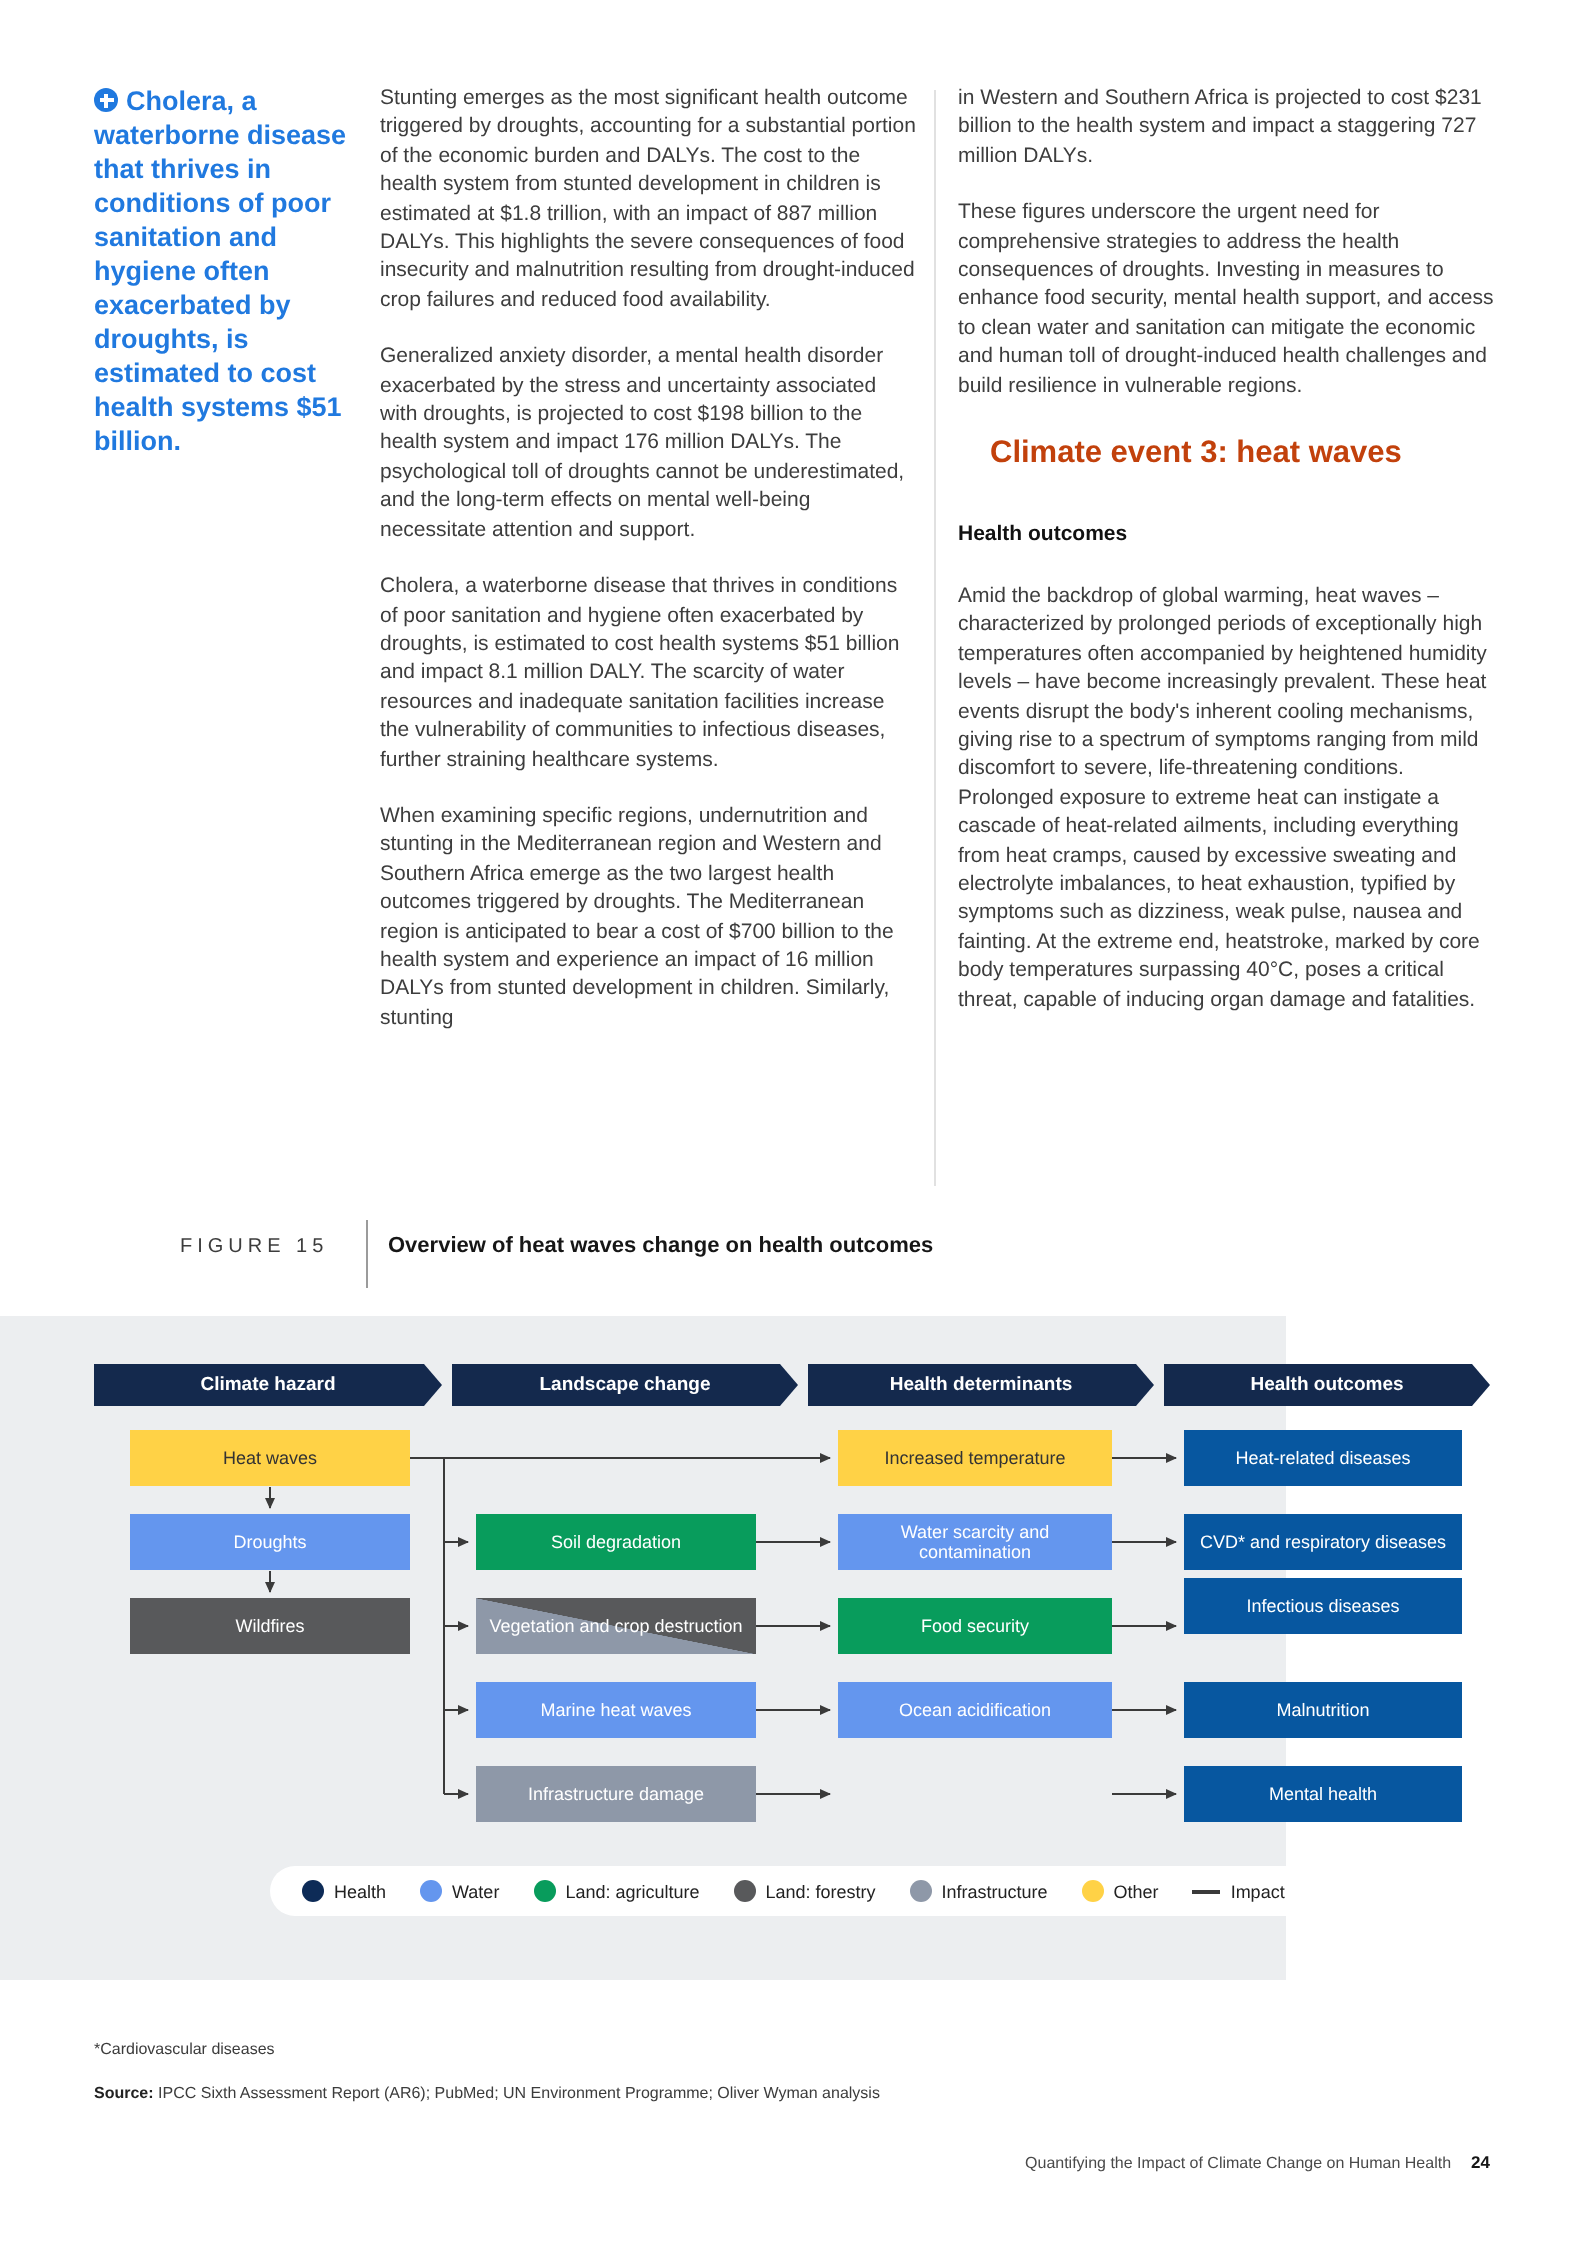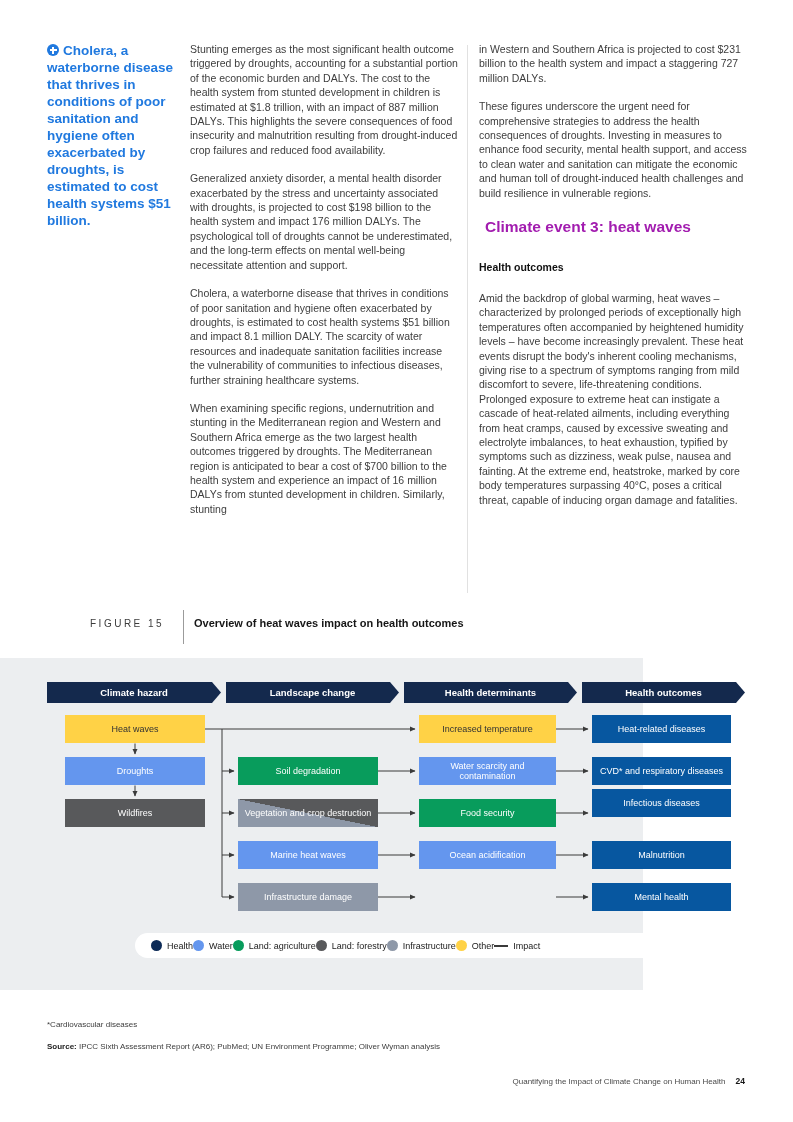--- a/index.html
+++ b/index.html
@@ -21,21 +21,21 @@
   .plus-icon::before { content:""; position:absolute; left:2.5px; top:5.25px; width:7px; height:1.5px; background:#fff; }
   .plus-icon::after  { content:""; position:absolute; left:5.25px; top:2.5px; width:1.5px; height:7px; background:#fff; }
 
   
   .col { position: absolute; top: 42px; width: 268px; font-size: 10.5px; line-height: 14.4px; color: #3d3d3d; }
   .col p { margin: 0 0 14px 0; }
   .col1 { left: 190px; }
   .col2 { left: 479px; }
   .col-rule { position: absolute; left: 467px; top: 45px; width: 1px; height: 548px; background: #e1e1e1; }
 
-  .section-heading { font-size: 15.5px; color: #a21caf; font-weight: bold; margin: 20px 0 0 6px; }
+  .section-heading { font-size: 15.5px; color: #c2410c; font-weight: bold; margin: 20px 0 0 16px; }
   .sub-heading { font-size: 10.5px; color: #111; font-weight: bold; margin: 26px 0 16px 0; }
 
   
   .figure-label { position: absolute; left: 90px; top: 618px; font-size: 10px; letter-spacing: 2.5px; color: #3c3c3c; }
   .figure-divider { position: absolute; left: 183px; top: 610px; width: 1px; height: 34px; background: #9b9b9b; }
   .figure-title { position: absolute; left: 194px; top: 617px; font-size: 11px; font-weight: bold; color: #161616; }
 
   
   .figure-panel { position: absolute; left: 0; top: 658px; width: 643px; height: 332px; background: #ECEEF0; }
   .connectors { position: absolute; left: 0; top: 0; }
@@ -55,21 +55,21 @@
   .c-green    { background: #089C5C; }
   .c-darkgray { background: #58595B; }
   .c-gray     { background: #8E98A8; }
   .c-outcome  { background: #0757A0; }
   .c-veg      { background: linear-gradient(to top right, #8E98A8 49.6%, #58595B 50%); }
 
   
   .legend {
     position: absolute; left: 135px; top: 275px; width: 527px; height: 25px;
     background: #ffffff; border-radius: 13px; display: flex; align-items: center;
-    padding: 0 16px; font-size: 9px; color: #222222;
+    padding: 0 16px; gap: 17px; font-size: 9px; color: #222222;
   }
   .legend-item { display: flex; align-items: center; gap: 5px; white-space: nowrap; }
   .dot { width: 11px; height: 11px; border-radius: 50%; flex: 0 0 auto; }
   .dot-health { background: #0D2B57; }
   .dot-water  { background: #6496EE; }
   .dot-agri   { background: #089C5C; }
   .dot-forest { background: #58595B; }
   .dot-infra  { background: #8E98A8; }
   .dot-other  { background: #FFD246; }
   .impact-line { width: 14px; height: 2px; background: #3A3A3A; flex: 0 0 auto; }
@@ -102,21 +102,21 @@
   <div class="col col2">
     <p>in Western and Southern Africa is projected to cost $231 billion to the health system and impact a staggering 727 million DALYs.</p>
     <p>These figures underscore the urgent need for comprehensive strategies to address the health consequences of droughts. Investing in measures to enhance food security, mental health support, and access to clean water and sanitation can mitigate the economic and human toll of drought-induced health challenges and build resilience in vulnerable regions.</p>
     <h2 class="section-heading">Climate event 3: heat waves</h2>
     <h3 class="sub-heading">Health outcomes</h3>
     <p>Amid the backdrop of global warming, heat waves – characterized by prolonged periods of exceptionally high temperatures often accompanied by heightened humidity levels – have become increasingly prevalent. These heat events disrupt the body's inherent cooling mechanisms, giving rise to a spectrum of symptoms ranging from mild discomfort to severe, life-threatening conditions. Prolonged exposure to extreme heat can instigate a cascade of heat-related ailments, including everything from heat cramps, caused by excessive sweating and electrolyte imbalances, to heat exhaustion, typified by symptoms such as dizziness, weak pulse, nausea and fainting. At the extreme end, heatstroke, marked by core body temperatures surpassing 40°C, poses a critical threat, capable of inducing organ damage and fatalities.</p>
   </div>
 
   <div class="figure-label">FIGURE 15</div>
   <div class="figure-divider"></div>
-  <div class="figure-title">Overview of heat waves impact on health outcomes</div>
+  <div class="figure-title">Overview of heat waves change on health outcomes</div>
 
   <div class="figure-panel">
 
     <svg class="connectors" width="793" height="332">
       <defs>
         <marker id="arr" markerWidth="6" markerHeight="6" refX="5" refY="3" orient="auto">
           <path d="M0,0.5 L5.5,3 L0,5.5 Z" fill="#3A3A3A"></path>
         </marker>
       </defs>
       <g stroke="#3A3A3A" stroke-width="1" fill="none">

